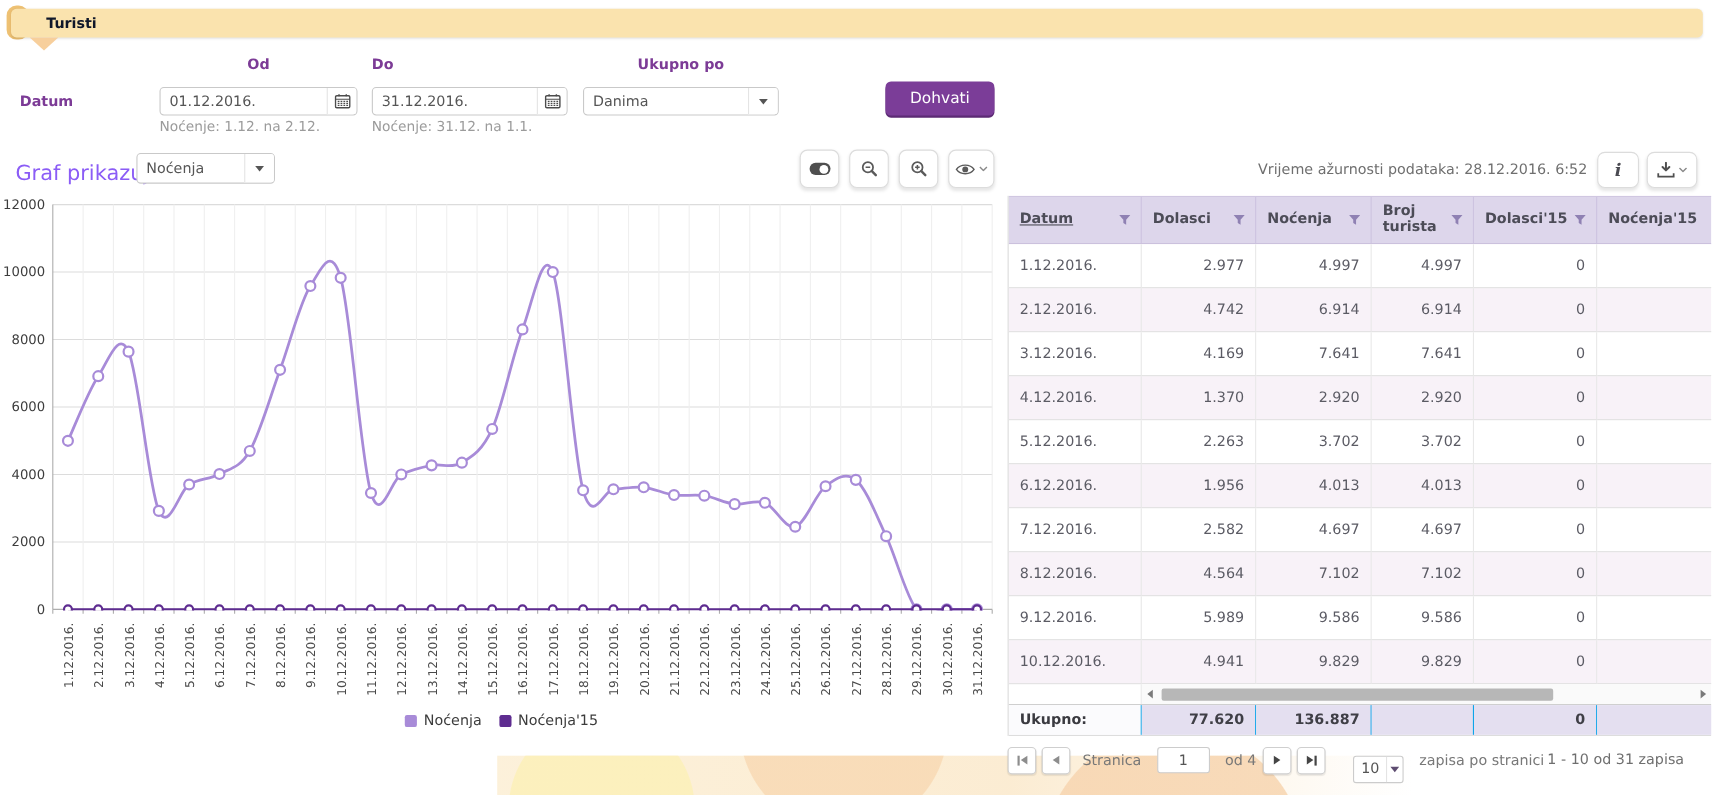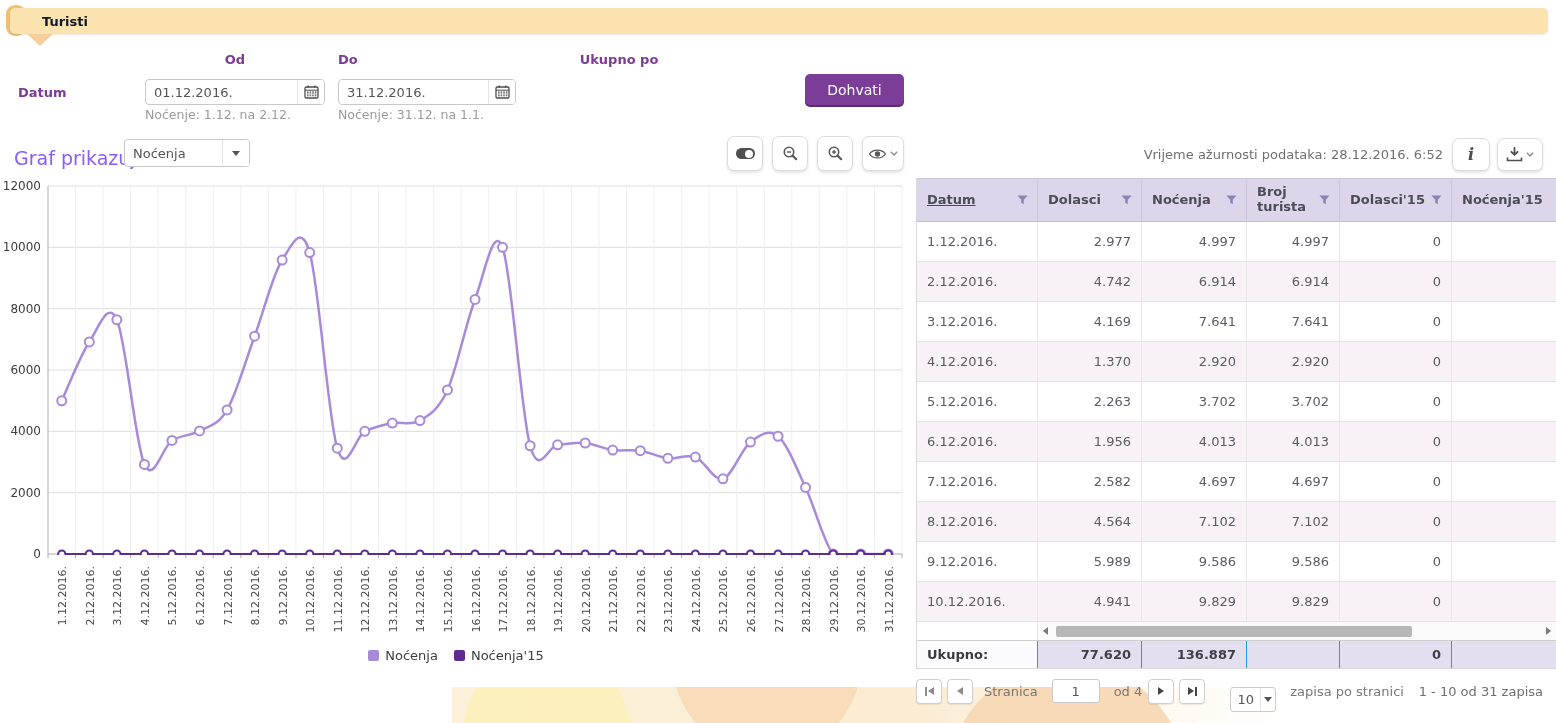--- a/index.html
+++ b/index.html
@@ -80,21 +80,21 @@
   .t-left{width:0;height:0;border-top:4.5px solid transparent;border-bottom:4.5px solid transparent;border-right:6px solid #8d8d8d}
   .t-right{width:0;height:0;border-top:4.5px solid transparent;border-bottom:4.5px solid transparent;border-left:6px solid #454545}
   .pbar{width:2px;height:9px;background:#8d8d8d}
   .pbar.dark{background:#454545}
   .pg-text{margin:4px 6px;white-space:nowrap}
   .pg-input{width:48px;height:24px;border:1px solid #ccc;border-radius:3px;text-align:center;font:inherit;font-size:13px;color:#555;margin:0 8px;outline:none}
   .size-dd{width:46px;height:25px;border:1px solid #ccc;border-radius:3px;display:flex;align-items:center;margin:16px 8px 0 20px;background:#fff;cursor:pointer}
   .size-dd .val{flex:1;text-align:center;color:#555}
   .size-dd .seg{width:15px;height:100%;display:flex;align-items:center;justify-content:center;border-left:1px solid #e4e4e4}
   .size-dd .tri-down{border-top-color:#5e4d71}
-  .range{position:absolute;right:13px;top:50%;transform:translateY(-50%);color:#6f6f6f;white-space:nowrap}
+  .range{position:absolute;right:25px;top:50%;transform:translateY(-50%);color:#6f6f6f;white-space:nowrap}
 
   
   .decor{position:absolute;left:452px;top:687px;width:850px;height:36px;z-index:1;pointer-events:none;background:
     radial-gradient(circle 95px at 315px -26px, rgba(248,216,178,.80) 0 94px, rgba(248,216,178,0) 95px),
     radial-gradient(circle 120px at 615px 95px, rgba(247,213,176,.85) 0 119px, rgba(247,213,176,0) 120px),
     radial-gradient(circle 85px at 95px 48px, rgba(252,240,188,.95) 0 84px, rgba(252,240,188,0) 85px),
     linear-gradient(90deg, rgba(252,240,216,.95), rgba(251,234,206,.9) 55%, rgba(253,245,218,0) 98%)}
 </style>
 </head>
 <body>
@@ -131,20 +131,26 @@
       <svg width="15" height="14" viewBox="0 0 15 14">
           <rect x="1" y="2" width="13" height="11" rx="1.2" fill="none" stroke="#4c4c4c" stroke-width="1.3"></rect>
           <line x1="1" y1="5.2" x2="14" y2="5.2" stroke="#4c4c4c" stroke-width="1"></line>
           <line x1="4.2" y1="0.6" x2="4.2" y2="2.6" stroke="#4c4c4c" stroke-width="1.3"></line>
           <line x1="10.8" y1="0.6" x2="10.8" y2="2.6" stroke="#4c4c4c" stroke-width="1.3"></line>
           <path fill="#4c4c4c" d="M3 6.6h1.6v1.1H3zM5.6 6.6h1.6v1.1H5.6zM8.2 6.6h1.6v1.1H8.2zM10.8 6.6h1.6v1.1h-1.6zM3 8.4h1.6v1.1H3zM5.6 8.4h1.6v1.1H5.6zM8.2 8.4h1.6v1.1H8.2zM10.8 8.4h1.6v1.1h-1.6zM3 10.2h1.6v1.1H3zM5.6 10.2h1.6v1.1H5.6zM8.2 10.2h1.6v1.1H8.2zM10.8 10.2h1.6v1.1h-1.6z"></path>
         </svg>
     </span>
   </div>
 
+  <div class="input-box box-prikaz">
+    <span class="dd-value">Danima</span>
+    <span class="dd-seg">
+        <span class="tri-down"></span>
+      </span>
+  </div>
 
   <button class="btn-dohvati">Dohvati</button>
 
   <div class="hint hint-od">Noćenje: 1.12. na 2.12.</div>
   <div class="hint hint-do">Noćenje: 31.12. na 1.1.</div>
 
   <div class="graf-label">Graf prikazuje:</div>
   <div class="input-box box-graf">
     <span class="dd-value">Noćenja</span>
     <span class="dd-seg">

